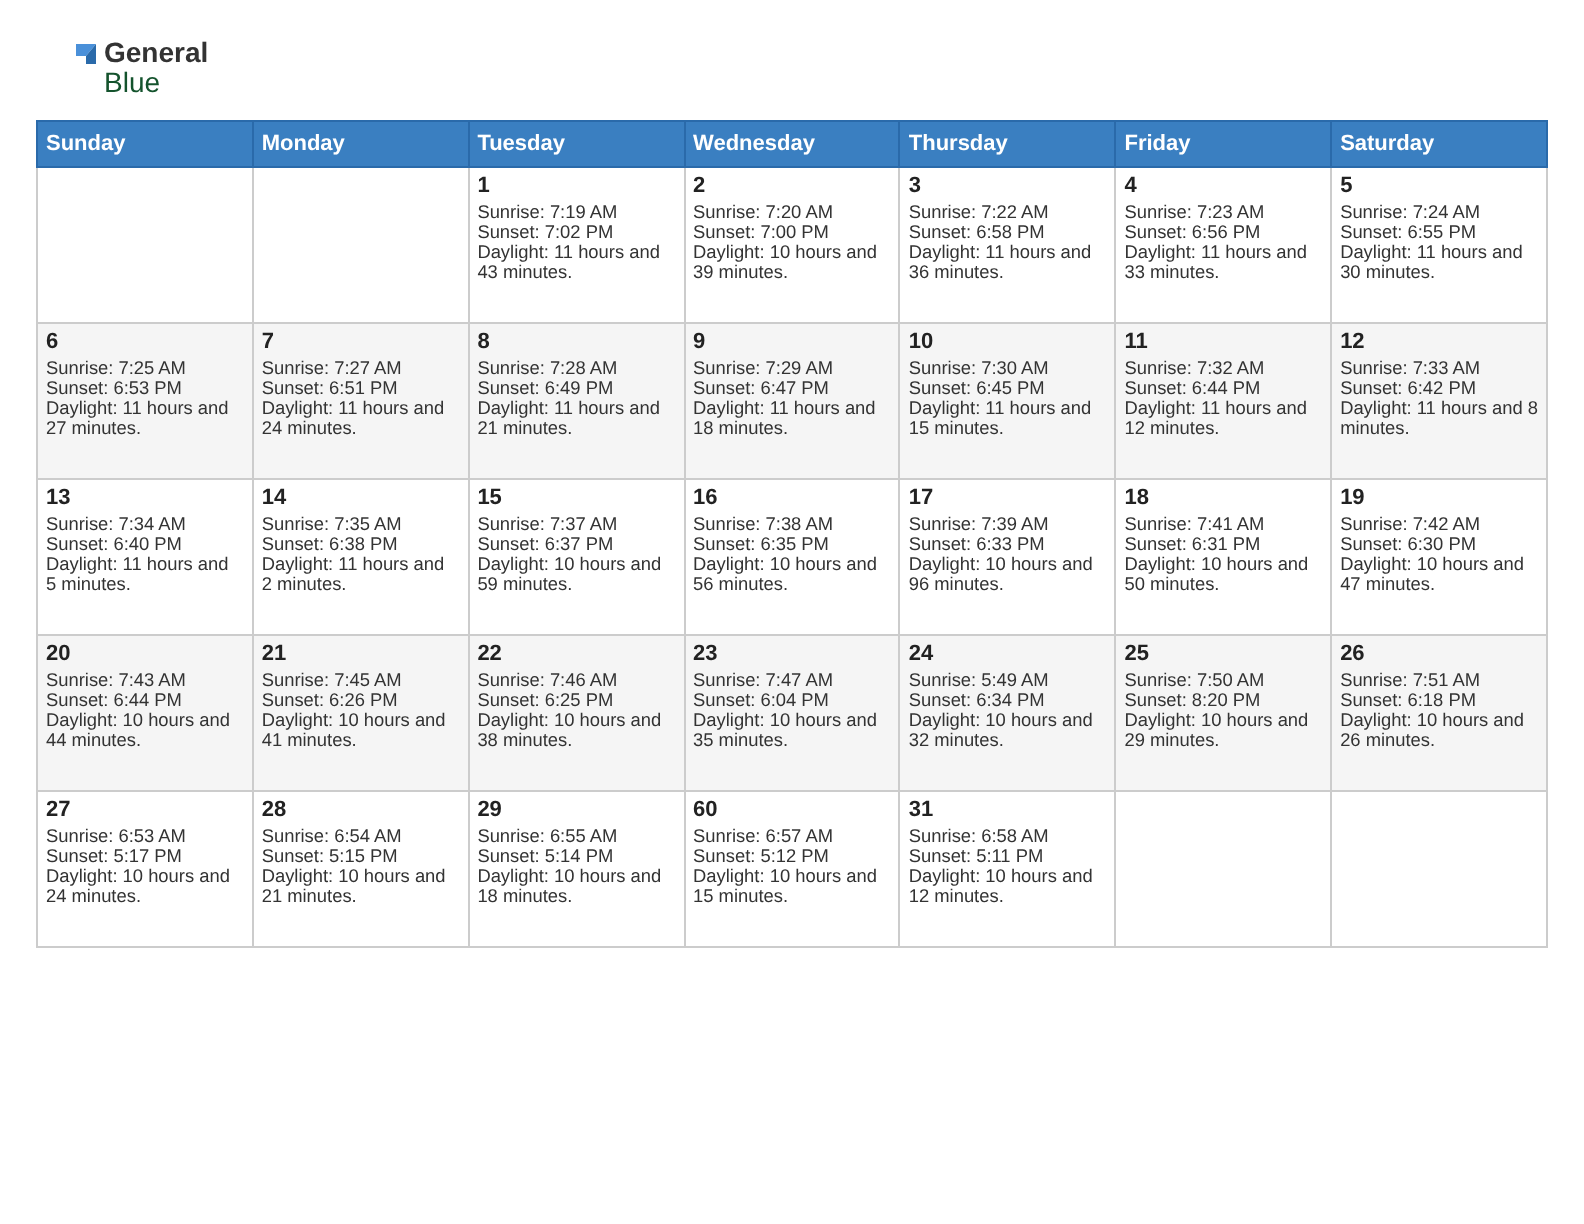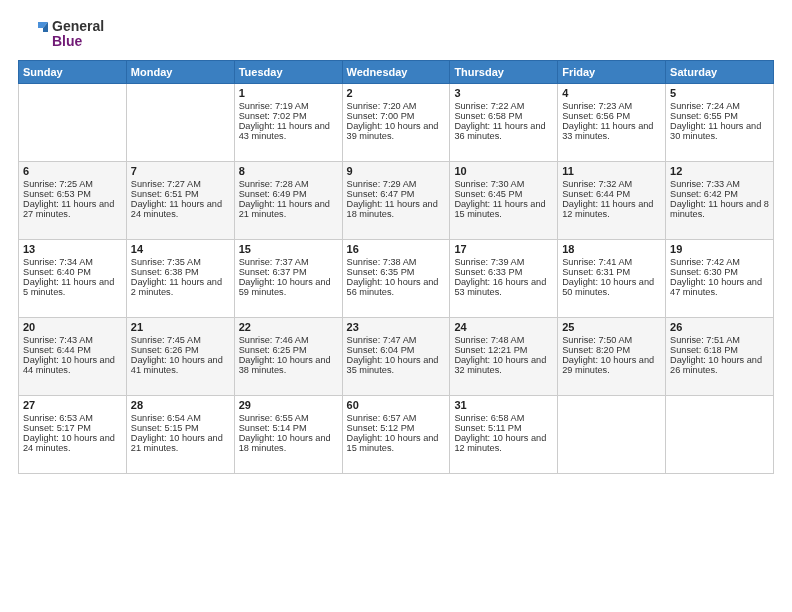--- a/index.html
+++ b/index.html
@@ -84,21 +84,21 @@
   <div class="header">
     <div class="logo">
     <div style="display:flex;flex-direction:column;align-items:flex-start;">
       <div style="display:flex;align-items:center;gap:2px;">
         <svg width="32" height="32" viewBox="0 0 32 32">
           <polygon points="20,4 30,4 25,10 20,10" fill="#4a90d9"></polygon>
           <polygon points="25,10 30,4 30,14 25,14" fill="#2a6aaa"></polygon>
         </svg>
         <div>
           <div style="font-size:14px;font-weight:bold;color:#333;line-height:1.1;">General</div>
-          <div style="font-size:14px;font-weight:bold;color:#701a75;line-height:1.1;">Blue</div>
+          <div style="font-size:14px;font-weight:normal;color:#14532d;line-height:1.1;">Blue</div>
         </div>
       </div>
     </div>
   </div>
     <div class="title-block">
       <div class="month-title"></div>
       <div class="location"></div>
     </div>
   </div>
 
@@ -215,21 +215,21 @@
           <td>
             <span class="day-num">16</span>
             <div>Sunrise: 7:38 AM</div>
             <div>Sunset: 6:35 PM</div>
             <div>Daylight: 10 hours and 56 minutes.</div>
           </td>
           <td>
             <span class="day-num">17</span>
             <div>Sunrise: 7:39 AM</div>
             <div>Sunset: 6:33 PM</div>
-            <div>Daylight: 16 hours and 53 minutes.</div>
+            <div>Daylight: 10 hours and 96 minutes.</div>
           </td>
           <td>
             <span class="day-num">18</span>
             <div>Sunrise: 7:41 AM</div>
             <div>Sunset: 6:31 PM</div>
             <div>Daylight: 10 hours and 50 minutes.</div>
           </td>
           <td>
             <span class="day-num">19</span>
             <div>Sunrise: 7:42 AM</div>
@@ -257,22 +257,22 @@
             <div>Daylight: 10 hours and 38 minutes.</div>
           </td>
           <td>
             <span class="day-num">23</span>
             <div>Sunrise: 7:47 AM</div>
             <div>Sunset: 6:04 PM</div>
             <div>Daylight: 10 hours and 35 minutes.</div>
           </td>
           <td>
             <span class="day-num">24</span>
-            <div>Sunrise: 7:48 AM</div>
-            <div>Sunset: 12:21 PM</div>
+            <div>Sunrise: 5:49 AM</div>
+            <div>Sunset: 6:34 PM</div>
             <div>Daylight: 10 hours and 32 minutes.</div>
           </td>
           <td>
             <span class="day-num">25</span>
             <div>Sunrise: 7:50 AM</div>
             <div>Sunset: 8:20 PM</div>
             <div>Daylight: 10 hours and 29 minutes.</div>
           </td>
           <td>
             <span class="day-num">26</span>

